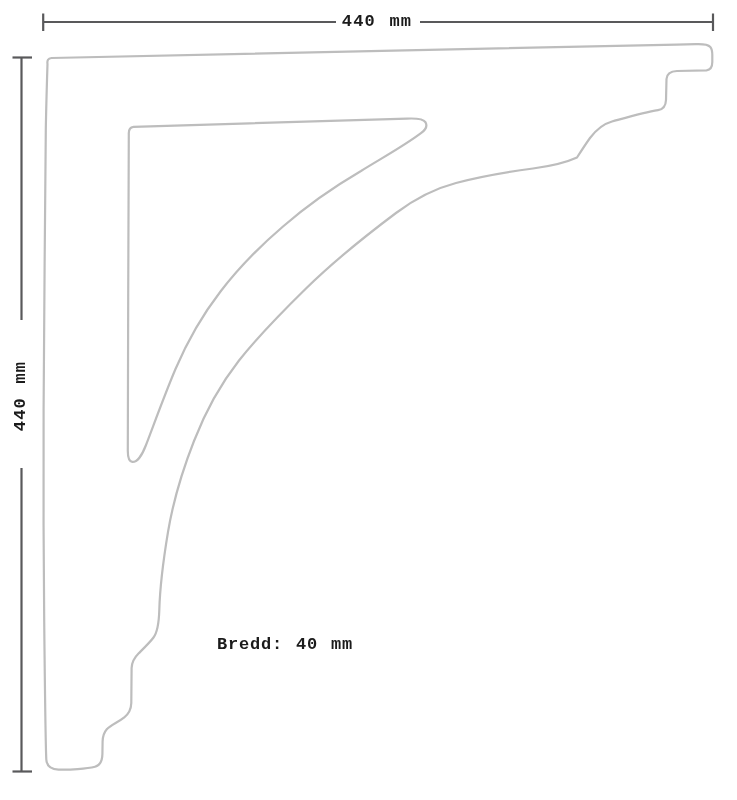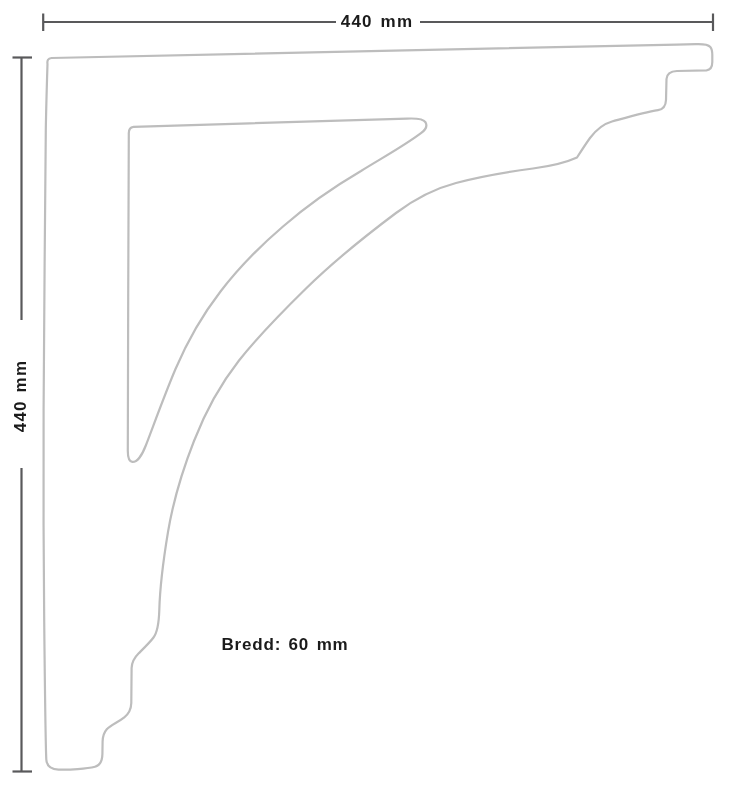--- a/index.html
+++ b/index.html
@@ -6,21 +6,21 @@
     margin: 0;
     padding: 0;
     background: #ffffff;
   }
   .canvas {
     position: relative;
     width: 737px;
     height: 800px;
     background: #ffffff;
     overflow: hidden;
-    font-family: Liberation Sans, sans-serif;
+    font-family: Liberation Mono, monospace;
   }
   .drawing-svg {
     position: absolute;
     left: 0;
     top: 0;
   }
   .dim-label {
     position: absolute;
     color: #1b1b1b;
     font-size: 17px;
@@ -124,15 +124,15 @@
       <line x1="21.5" y1="468" x2="21.5" y2="771.5" stroke-width="2.2" stroke="#59595b"></line>
       <line x1="12.5" y1="57.5" x2="32" y2="57.5" stroke-width="2.2" stroke="#59595b"></line>
       <line x1="12.5" y1="771.5" x2="32" y2="771.5" stroke-width="2.2" stroke="#59595b"></line>
     </g>
   </svg>
 
   <div class="dim-label top">440 mm</div>
 
   <div class="dim-label left">440 mm</div>
 
-  <div class="dim-label bredd">Bredd: 60 mm</div>
+  <div class="dim-label bredd">Bredd: 40 mm</div>
 
 </div>
 
 </body></html>

